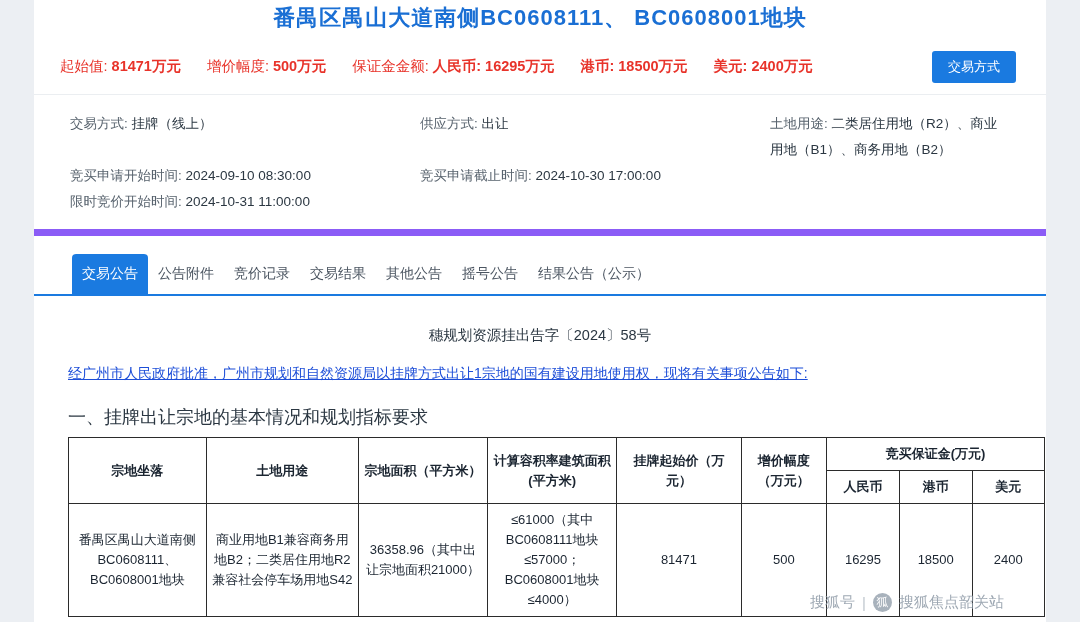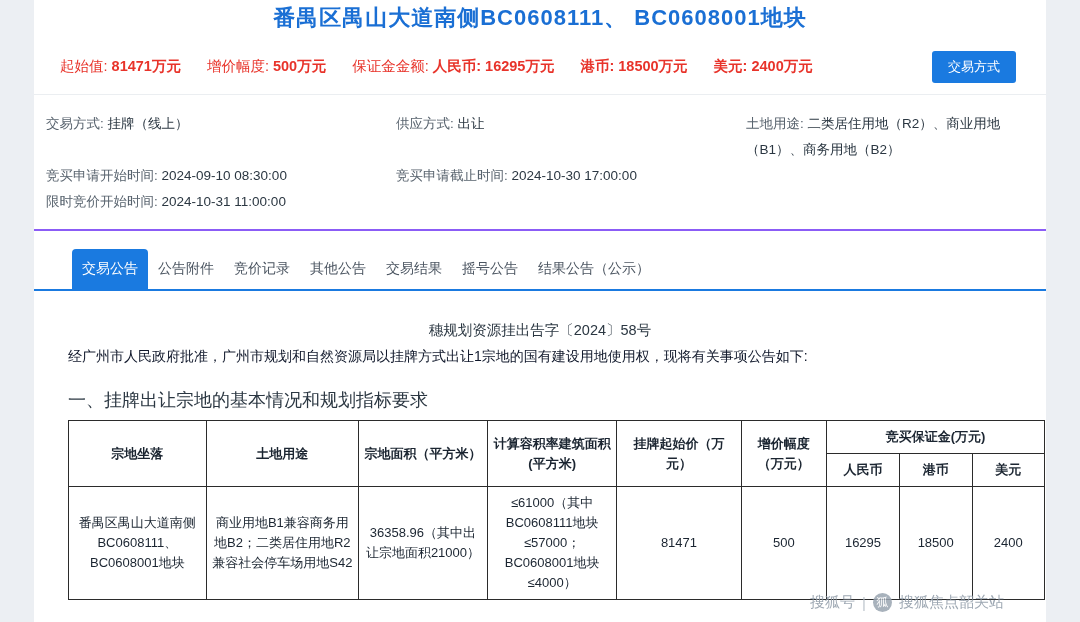--- a/index.html
+++ b/index.html
@@ -50,22 +50,22 @@
     position: absolute;
     right: 30px; top: 4px;
     background: #1a7ae0;
     color: #fff;
     font-size: 13px;
     padding: 7px 16px;
     border-radius: 3px;
     white-space: nowrap;
   }
   .info-grid {
-    padding: 16px 26px 14px 12px;
-    border-bottom: 2px solid #8b5cf6;
+    padding: 16px 26px 14px 36px;
+    border-bottom: 7px solid #8b5cf6;
     font-size: 13.5px;
     color: #44505c;
     line-height: 26px;
   }
   .info-row {
     display: flex;
     align-items: flex-start;
   }
   .info-cell { flex: 0 0 350px; padding-right: 10px; }
   .info-cell.wide { flex: 1 1 auto; }
@@ -100,25 +100,26 @@
     color: #1b2531;
     line-height: 28px;
   }
   .doc-sub {
     text-align: center;
     font-size: 14.5px;
     color: #2b3742;
     margin-top: 8px;
   }
   .doc-p {
-    margin-top: 4px;
+    margin-top: 16px;
     font-size: 14px;
-    color: #0f172a;
+    color: #1d4ed8;
     line-height: 24px;
     text-indent: 0;
+    text-decoration: underline;
   }
   .doc-p2 {
     margin-top: 20px;
     font-size: 18px;
     color: #2b3742;
     line-height: 24px;
   }
   table.land {
     margin-top: 8px;
     border-collapse: collapse;
@@ -231,22 +232,22 @@
           <span class="v">2024-10-31 11:00:00</span>
         </div>
         <div class="info-cell wide"></div>
       </div>
     </div>
 
     <div class="tabs">
       <div class="tab active">交易公告</div>
       <div class="tab">公告附件</div>
       <div class="tab">竞价记录</div>
+      <div class="tab">交易结果</div>
       <div class="tab">其他公告</div>
-      <div class="tab">交易结果</div>
       <div class="tab">摇号公告</div>
       <div class="tab">结果公告（公示）</div>
     </div>
 
     <div class="doc">
       <div class="doc-sub">穗规划资源挂出告字〔2024〕58号</div>
       <div class="doc-p">经广州市人民政府批准，广州市规划和自然资源局以挂牌方式出让1宗地的国有建设用地使用权，现将有关事项公告如下:</div>
       <div class="doc-p2">一、挂牌出让宗地的基本情况和规划指标要求</div>
 
       <table class="land">

